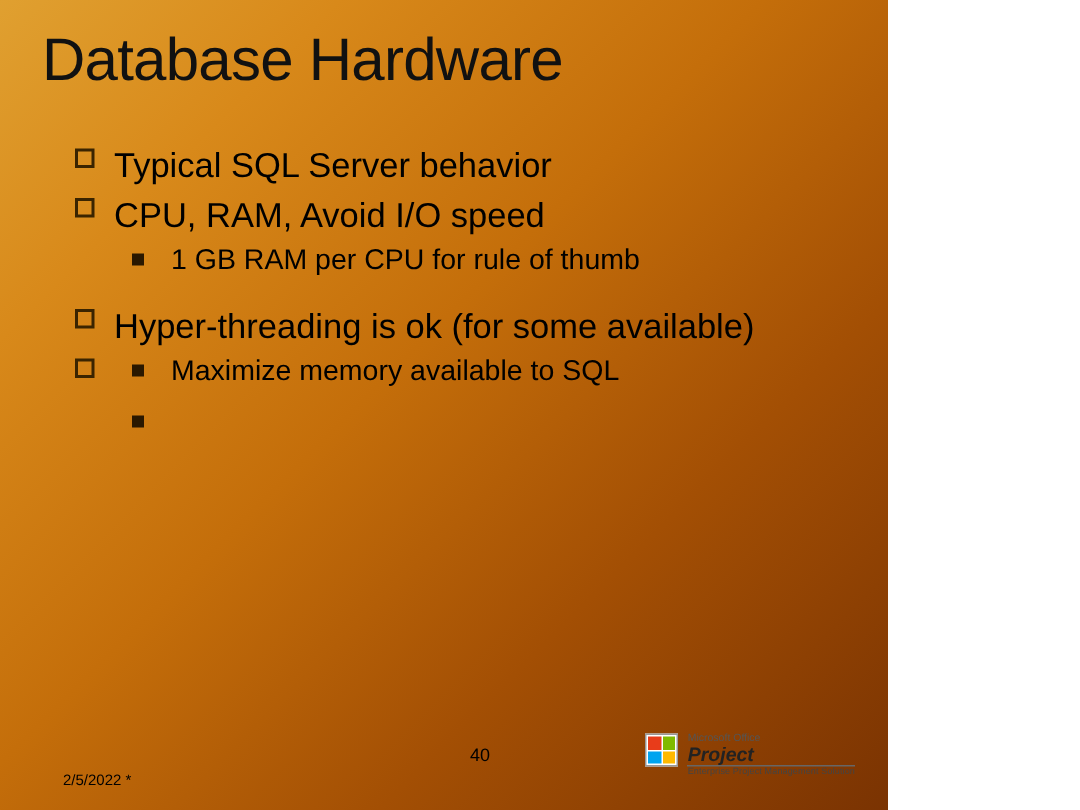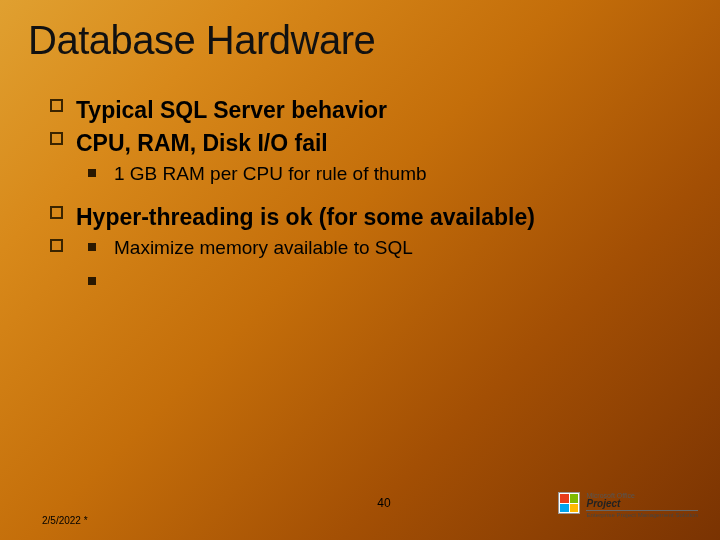--- a/index.html
+++ b/index.html
@@ -1,18 +1,18 @@
 <!DOCTYPE html>
 <html><head>
 <meta charset="utf-8">
 <style>
   * { margin: 0; padding: 0; box-sizing: border-box; }
   html, body { width: 720px; height: 540px; overflow: hidden; font-family: Arial, Helvetica, sans-serif; }
   .slide {
-    width: 720px; height: 540px;
+    width: 592px; height: 540px;
     background: linear-gradient(135deg, #e0a030 0%, #d8891a 20%, #c46e0a 45%, #a34f04 70%, #7a3302 100%);
     position: relative;
     color: #000;
   }
   .title {
     position: absolute;
     top: 18px;
     left: 28px;
     font-size: 40px;
     font-weight: 400;
@@ -22,21 +22,21 @@
   .content {
     position: absolute;
     top: 96px;
     left: 50px;
     right: 30px;
   }
   .l1 {
     position: relative;
     padding-left: 26px;
     font-size: 23px;
-    font-weight: bold;
+    font-weight: normal;
     color: #000;
     line-height: 1.25;
     margin-bottom: 4px;
   }
   .l1 .mark {
     position: absolute;
     left: 0;
     top: 3px;
     width: 13px; height: 13px;
     border: 2px solid #3a2400;
@@ -103,40 +103,40 @@
   }
   .logo .sq div:nth-child(1){ background:#e83c1a; }
   .logo .sq div:nth-child(2){ background:#7fba00; }
   .logo .sq div:nth-child(3){ background:#00a4ef; }
   .logo .sq div:nth-child(4){ background:#ffb900; }
   .logo .txt {
     display: flex; flex-direction: column;
     line-height: 1;
   }
   .logo .ms { font-size: 7px; color:#555; }
-  .logo .pr { font-size: 10px; font-weight: bold; font-style: italic; color:#222; }
+  .logo .pr { font-size: 13px; font-weight: bold; font-style: italic; color:#222; }
   .logo .sub { font-size: 6px; color:#444; border-top:1px solid #666; padding-top:1px; margin-top:1px; letter-spacing:0.1px;}
 </style>
 </head>
 <body>
 
 <div class="slide">
 
   <div class="title">Database Hardware</div>
 
   <div class="content">
 
     <div class="l1">
       <span class="mark"></span>
       <span>Typical SQL Server behavior</span>
     </div>
 
     <div class="l1">
       <span class="mark"></span>
-      <span>CPU, RAM, Disk I/O fail</span>
+      <span>CPU, RAM, Avoid I/O speed</span>
     </div>
 
     <div class="l2">
       <span class="mark"></span>
       <span>1 GB RAM per CPU for rule of thumb</span>
     </div>
 
     <div class="gap"></div>
 
     <div class="l1">

